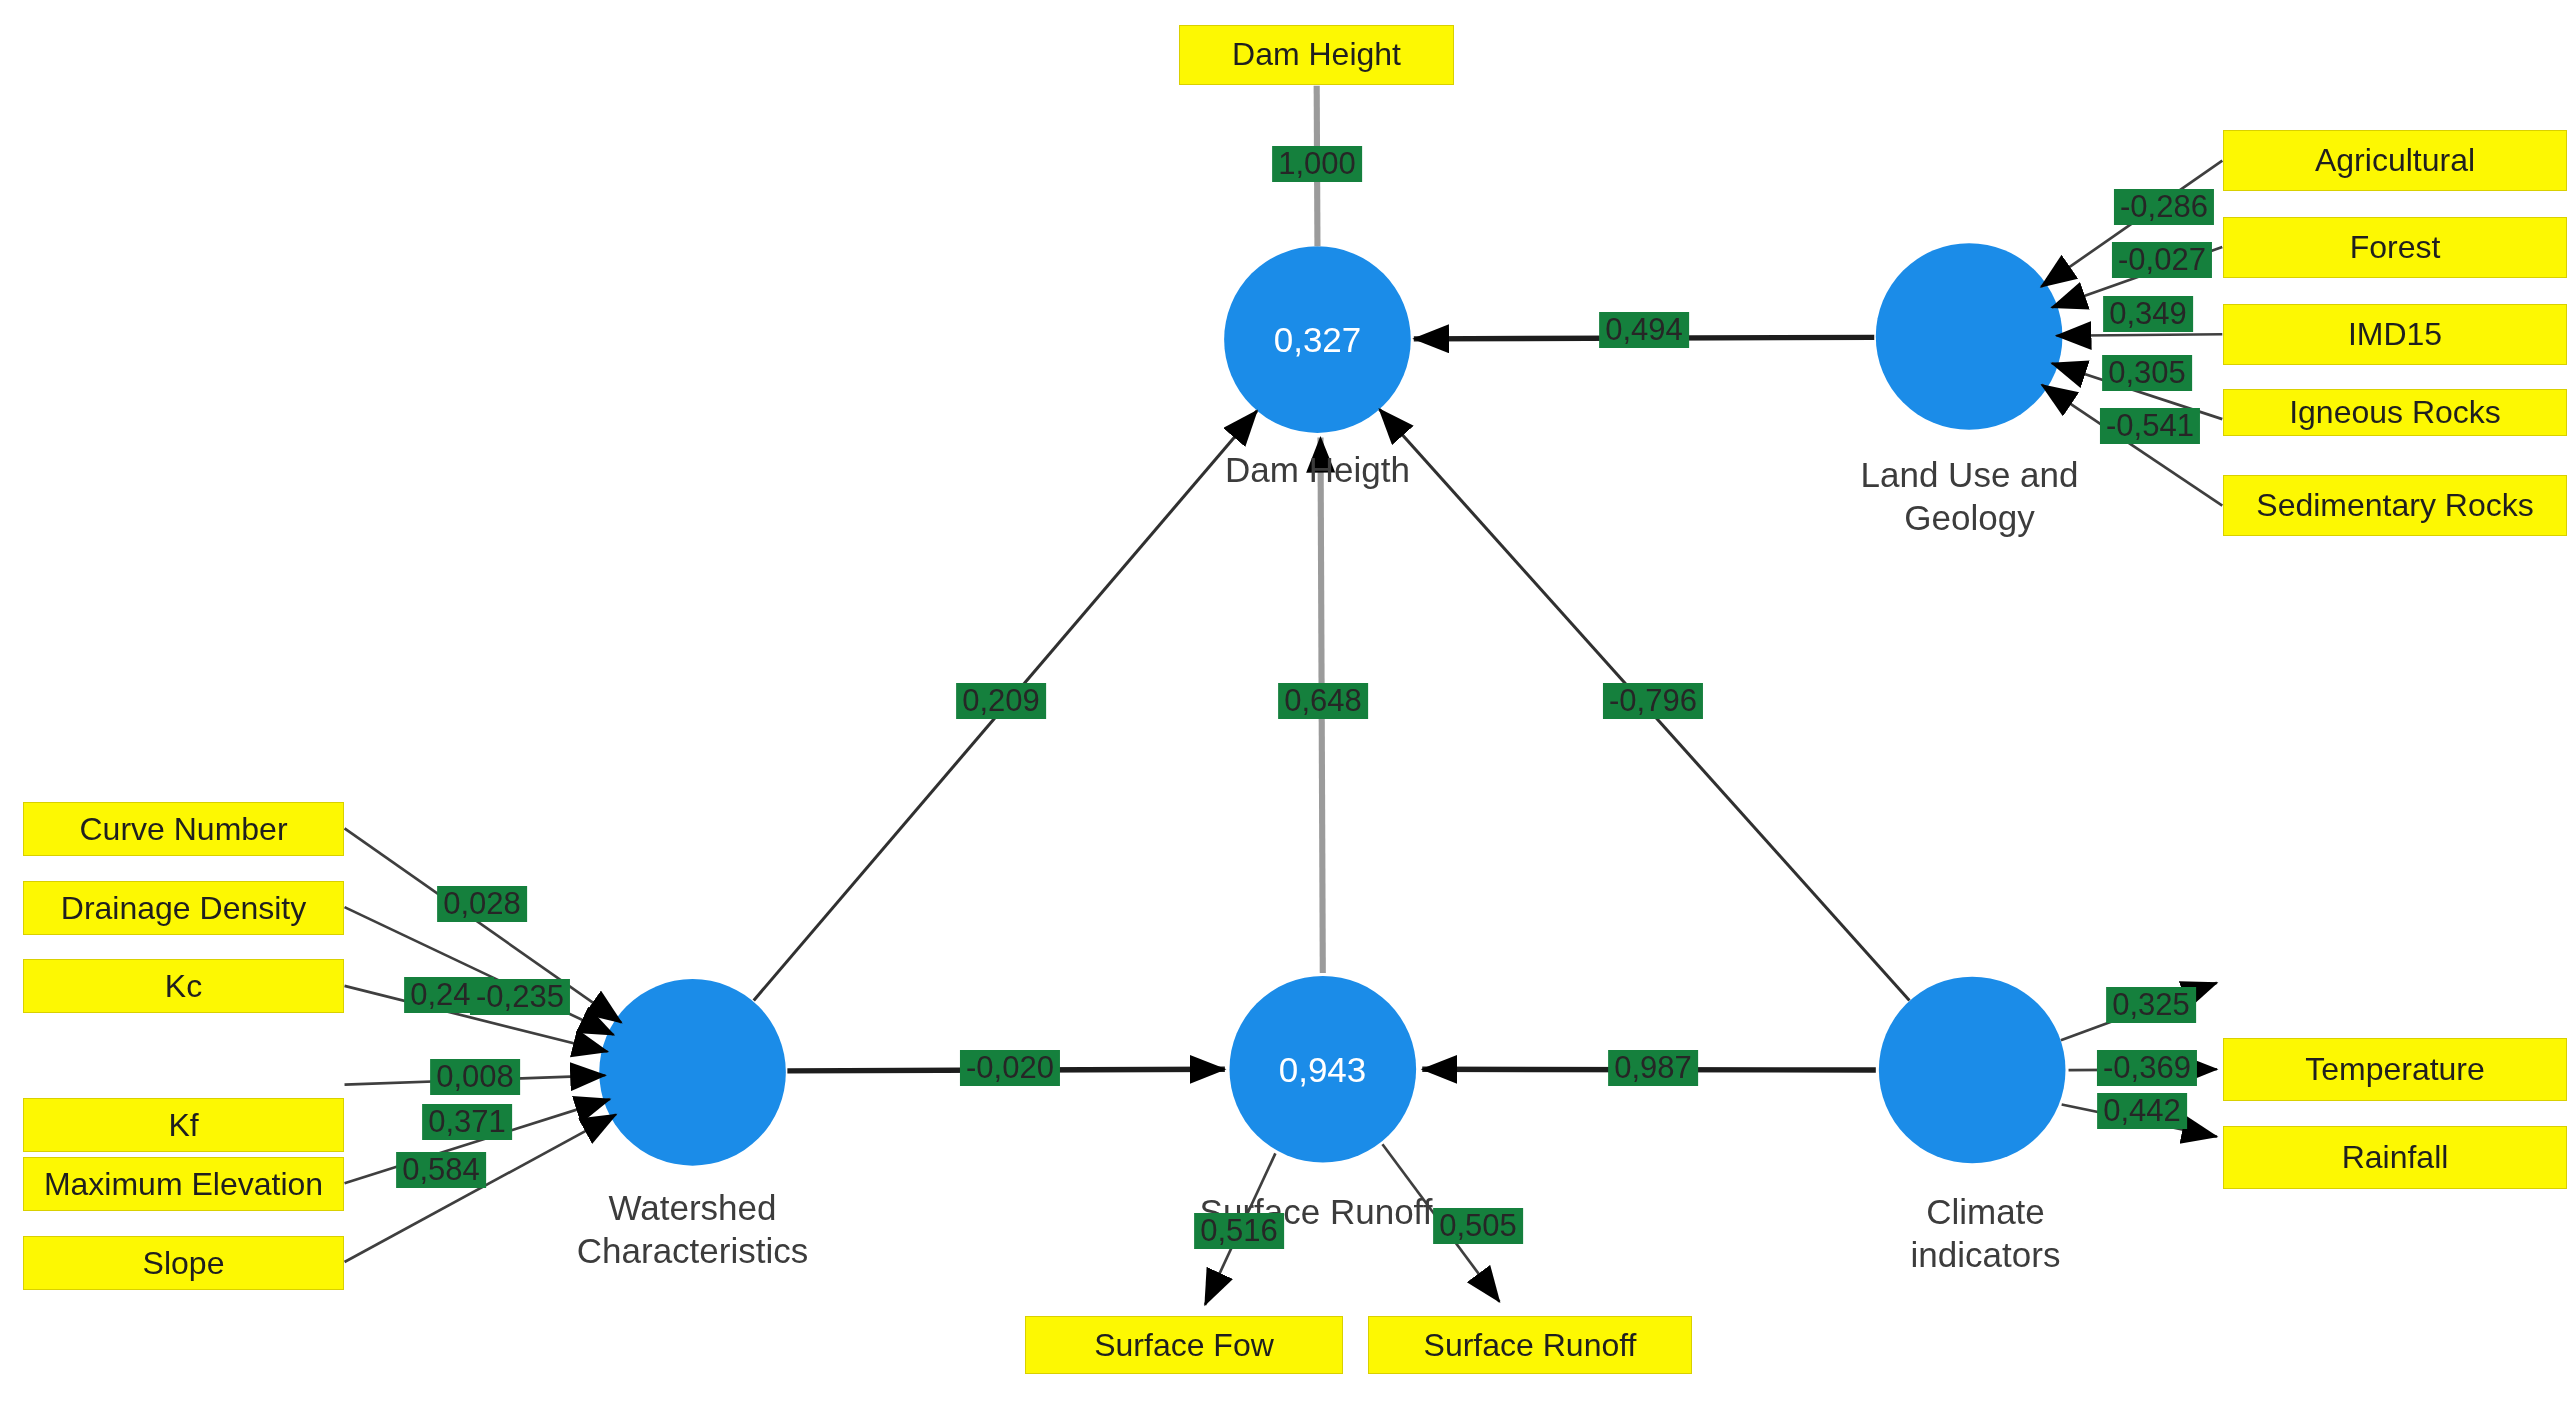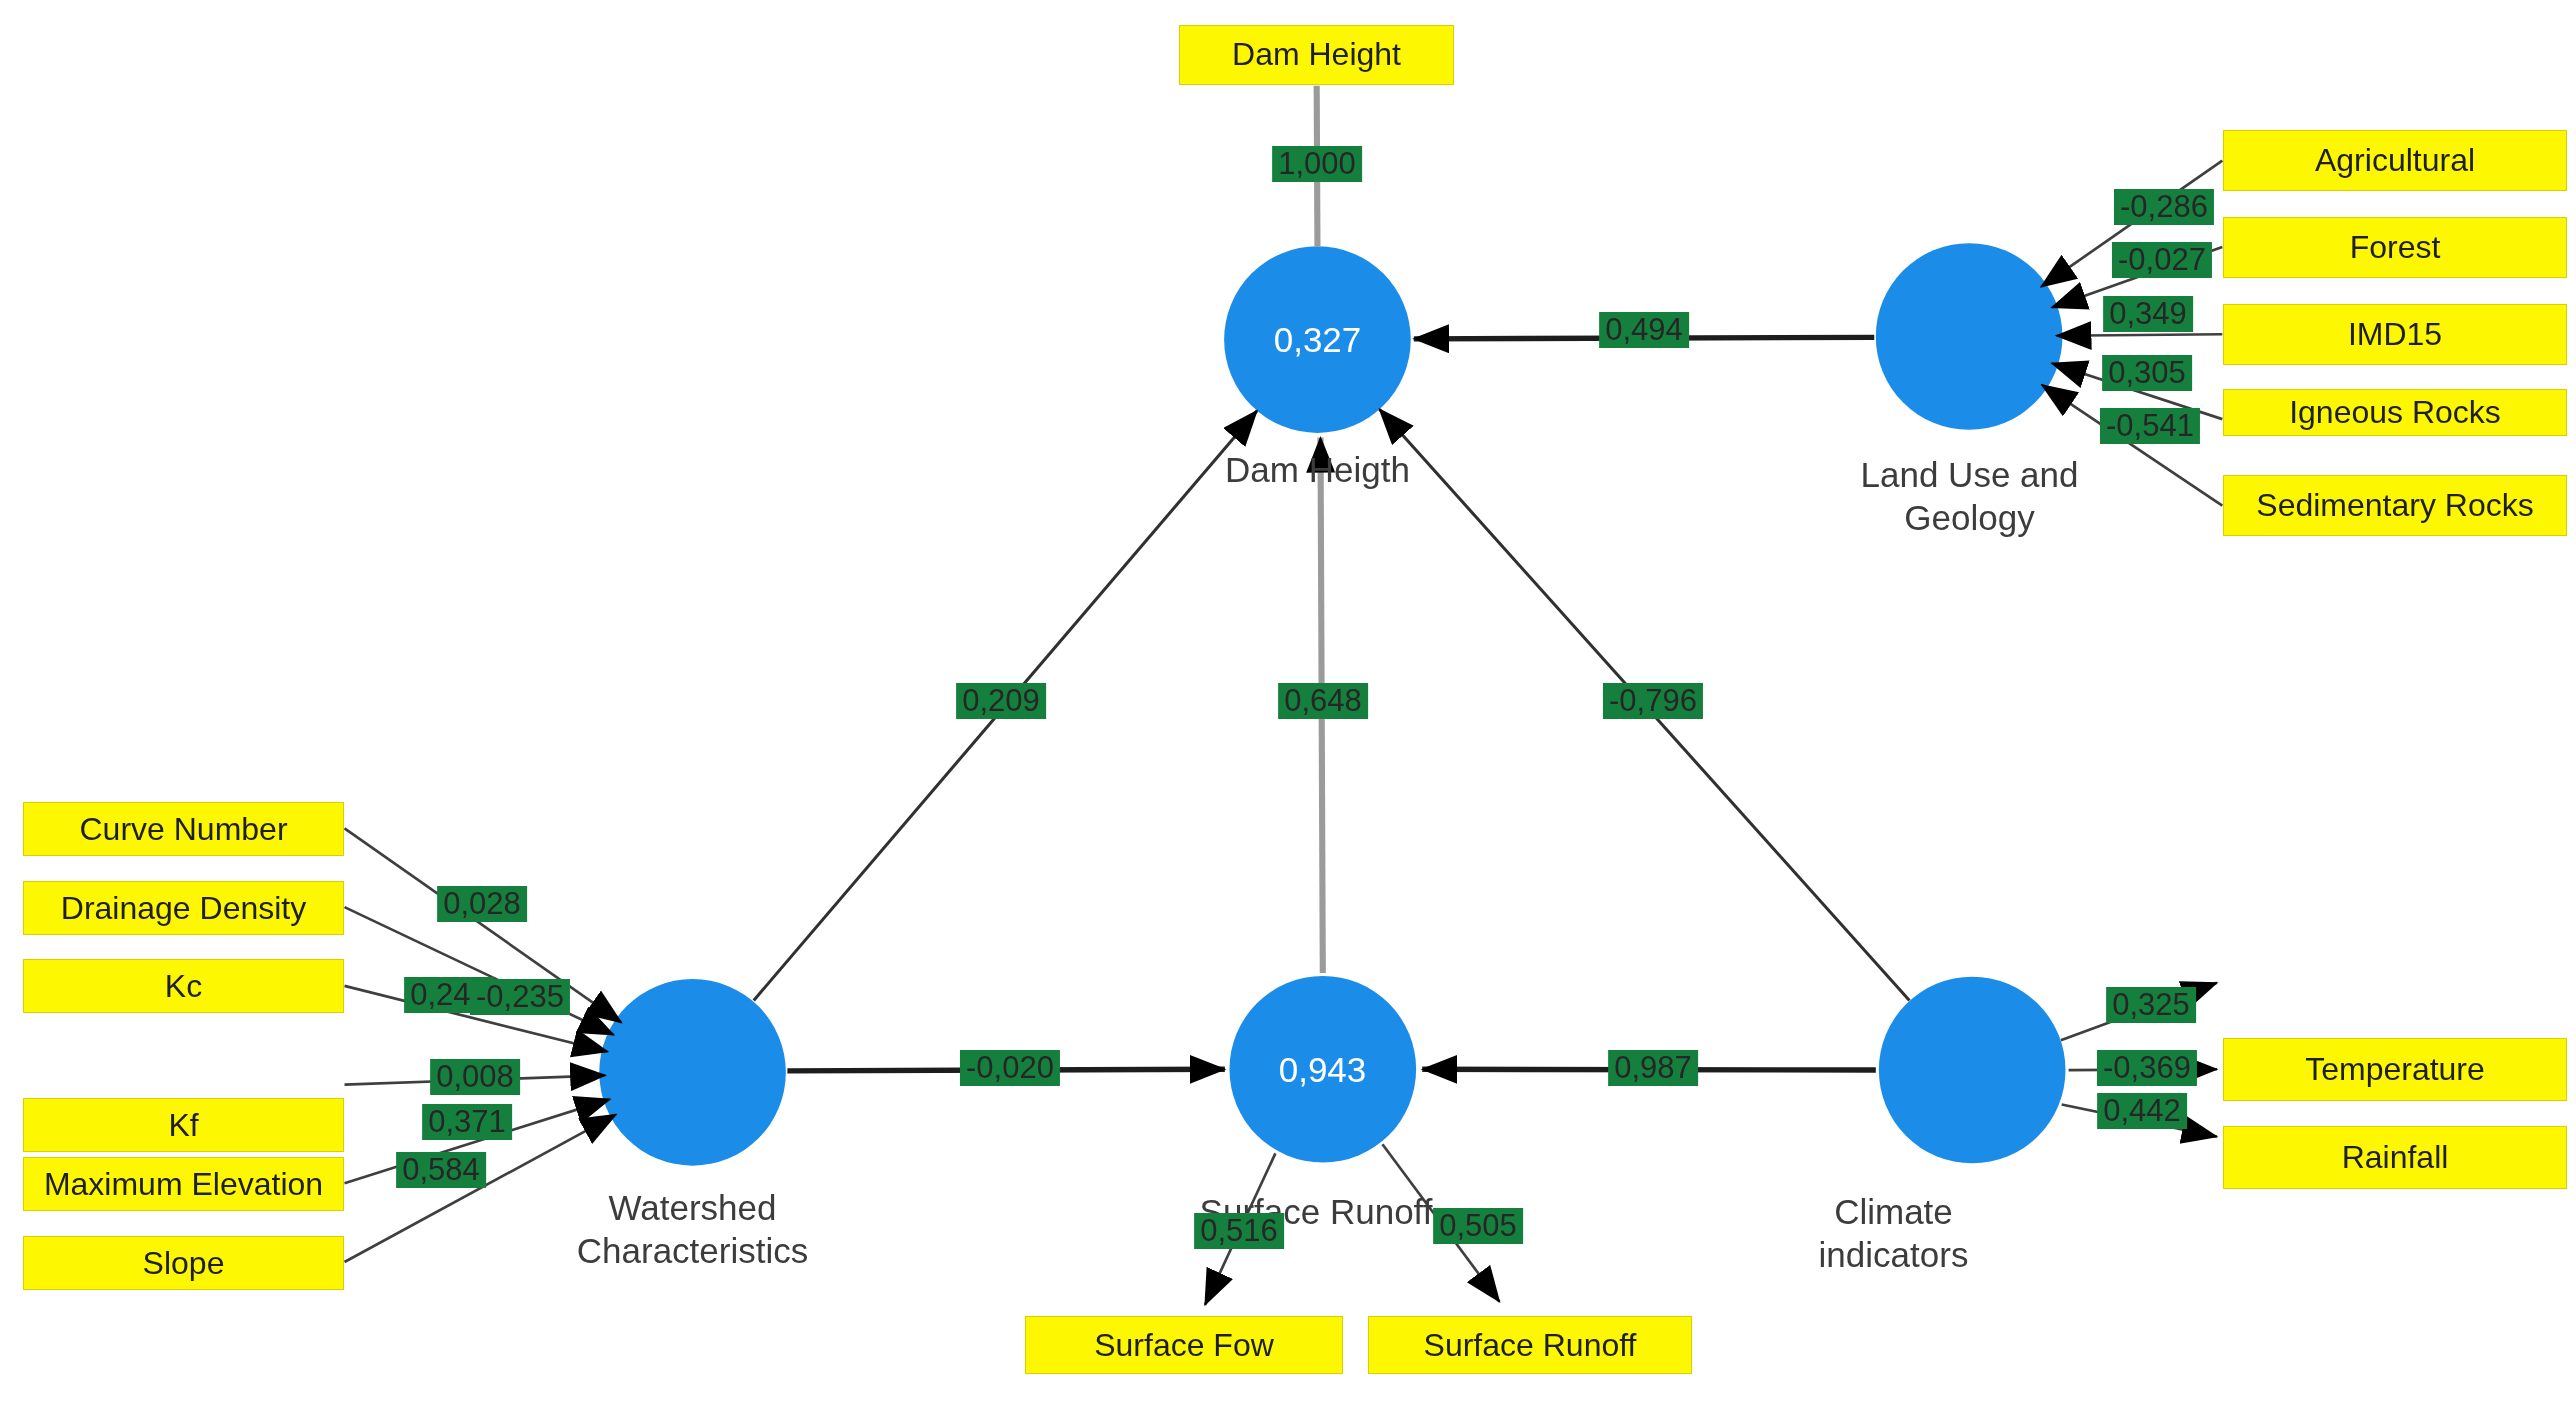--- a/index.html
+++ b/index.html
@@ -89,21 +89,21 @@
   <div class="box" style="left:1025px;top:1316px;width:318px;height:58px;">Surface Fow</div>
   <div class="box" style="left:1368px;top:1316px;width:324px;height:58px;">Surface Runoff</div>
 
   <div class="cval" style="left:1224px;top:246px;">0,327</div>
   <div class="cval" style="left:1229px;top:976px;">0,943</div>
 
   <div class="clabel" style="left:1126px;top:448px;width:383px;">Dam Heigth</div>
   <div class="clabel" style="left:1847px;top:453px;width:245px;">Land Use and Geology</div>
   <div class="clabel" style="left:547px;top:1186px;width:291px;">Watershed Characteristics</div>
   <div class="clabel" style="left:1163px;top:1190px;width:306px;">Surface Runoff</div>
-  <div class="clabel" style="left:1794px;top:1190px;width:199px;">Climate indicators</div>
+  <div class="clabel" style="left:1886px;top:1190px;width:199px;">Climate indicators</div>
 
   <div class="num" style="left:1317px;top:164px;">1,000</div>
   <div class="num" style="left:2164px;top:207px;">-0,286</div>
   <div class="num" style="left:2162px;top:260px;">-0,027</div>
   <div class="num" style="left:2148px;top:314px;">0,349</div>
   <div class="num" style="left:2147px;top:373px;">0,305</div>
   <div class="num" style="left:2150px;top:426px;">-0,541</div>
   <div class="num" style="left:436px;top:904px;margin-left:46px;">0,028</div>
   <div class="num" style="left:449px;top:995px;">0,247</div>
   <div class="num" style="left:474px;top:997px;margin-left:46px;">-0,235</div>

